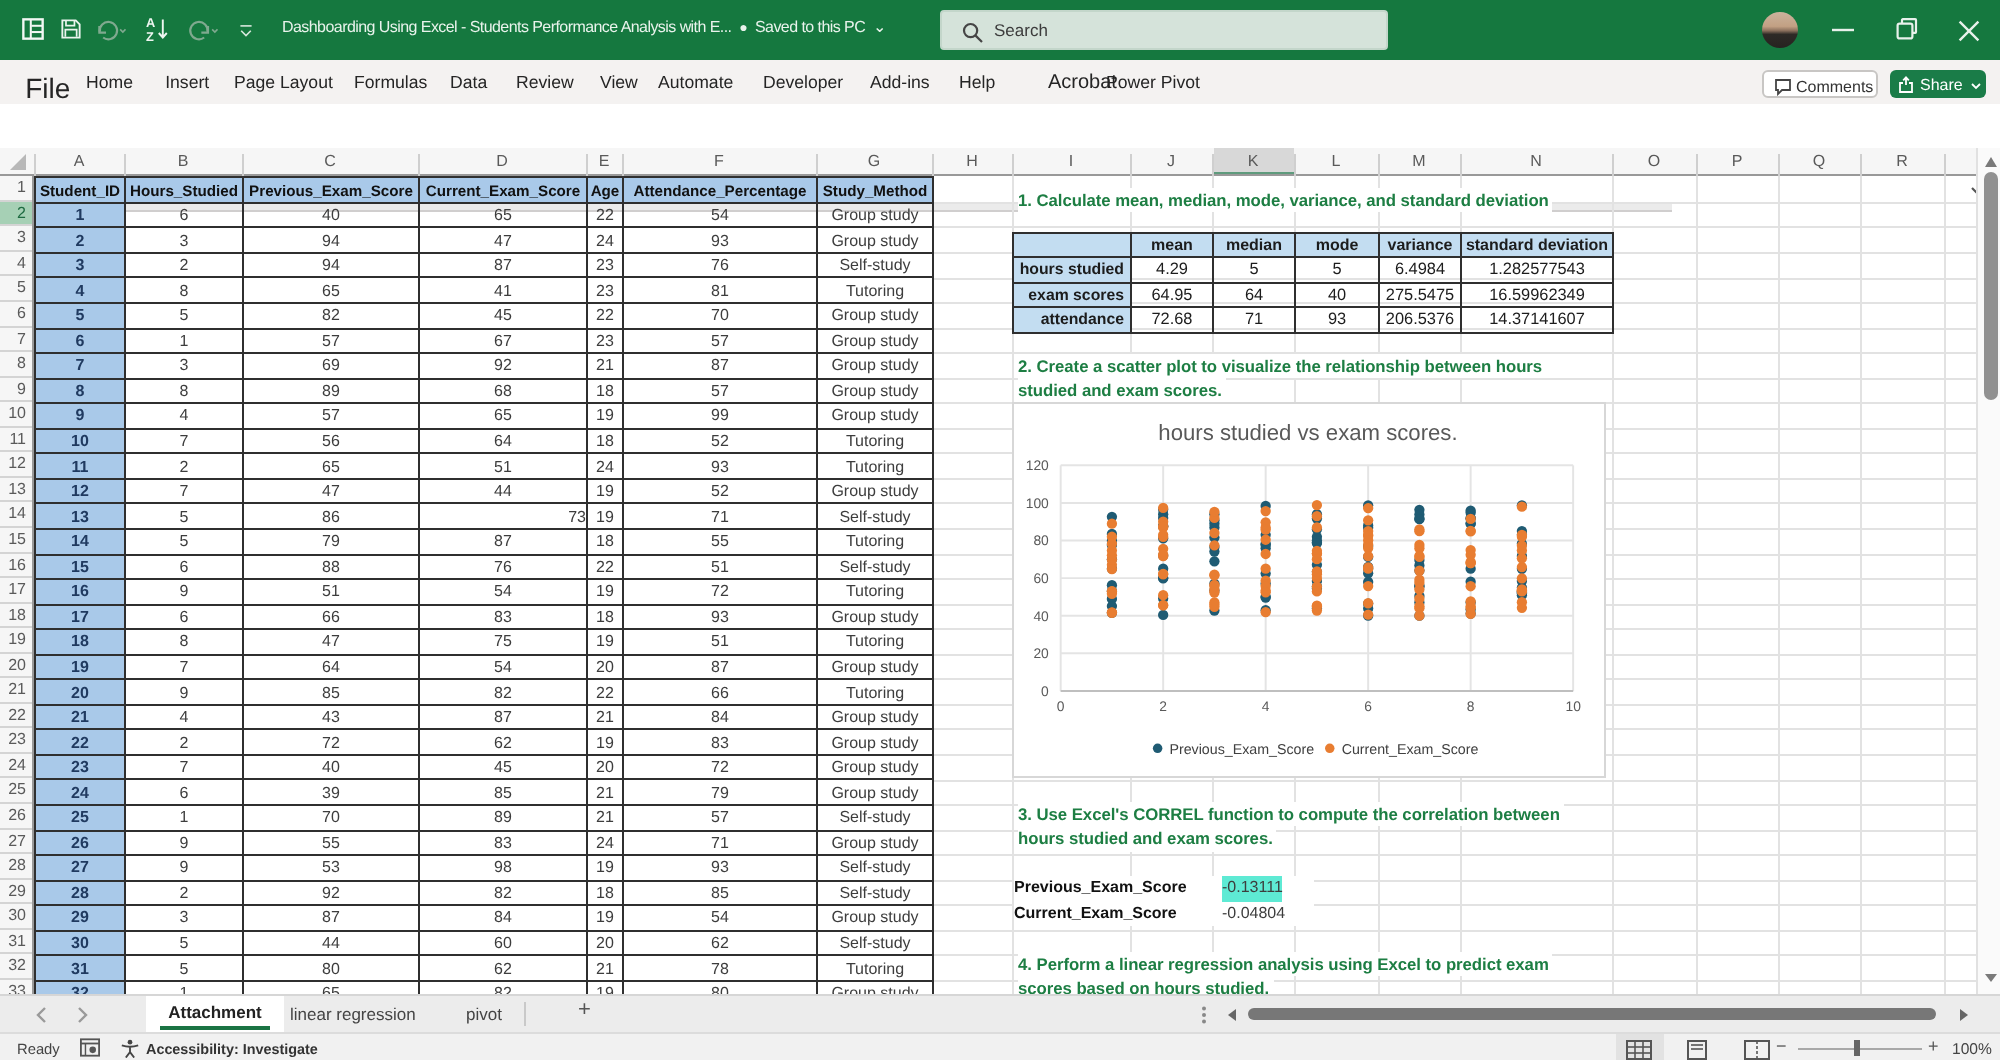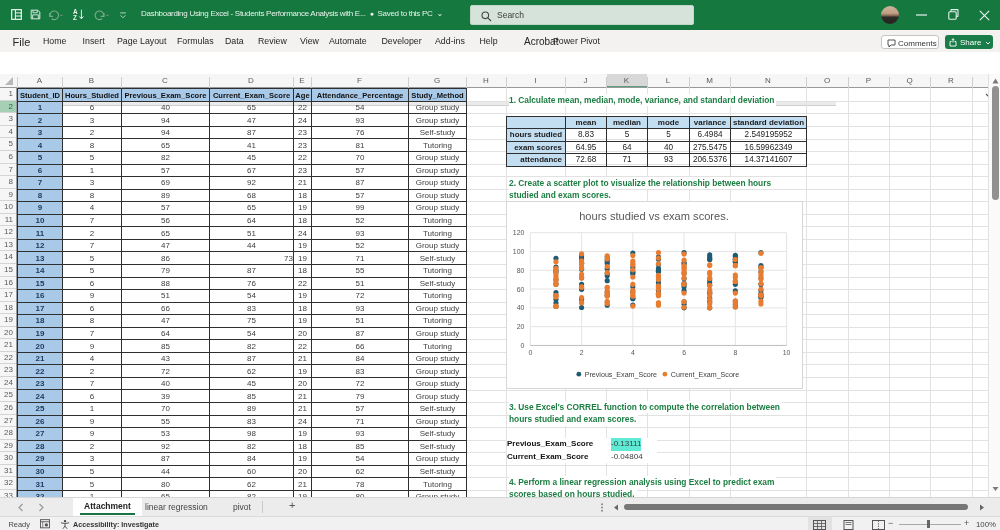--- a/index.html
+++ b/index.html
@@ -65,21 +65,21 @@
   <svg class="abs" style="left:948px;top:9px;" width="11" height="11" viewBox="0 0 11 11">
         <rect x="0.8" y="2.8" width="7.4" height="7.4" fill="none" stroke="#e8f1eb" stroke-width="1.1" rx="1"></rect>
         <path d="M3 2.6 V1 a0.4 0.4 0 0 1 0.4 -0.4 H9.6 a0.4 0.4 0 0 1 0.4 0.4 V7 a0.4 0.4 0 0 1 -0.4 0.4 H8.4" fill="none" stroke="#e8f1eb" stroke-width="1.1"></path>
       </svg>
   <svg class="abs" style="left:979px;top:9.5px;" width="11" height="11" viewBox="0 0 11 11">
         <path d="M0.8 0.8 L10.2 10.2 M10.2 0.8 L0.8 10.2" stroke="#e8f1eb" stroke-width="1.2"></path>
       </svg>
 </div>
 
 <div class="abs" style="left:0;top:30px;width:1000px;height:22px;background:#f4f2f1;">
-<div class="abs" style="left:12.6px;top:6px;font-size:11px;color:#252525;white-space:nowrap;">File</div>
+<div class="abs" style="left:12.6px;top:6px;font-size:14px;color:#252525;white-space:nowrap;">File</div>
 <div class="abs" style="left:43px;top:6px;font-size:8.8px;color:#252525;white-space:nowrap;">Home</div>
 <div class="abs" style="left:82.6px;top:6px;font-size:8.8px;color:#252525;white-space:nowrap;">Insert</div>
 <div class="abs" style="left:117px;top:6px;font-size:8.8px;color:#252525;white-space:nowrap;">Page Layout</div>
 <div class="abs" style="left:177px;top:6px;font-size:8.8px;color:#252525;white-space:nowrap;">Formulas</div>
 <div class="abs" style="left:225px;top:6px;font-size:8.8px;color:#252525;white-space:nowrap;">Data</div>
 <div class="abs" style="left:258px;top:6px;font-size:8.8px;color:#252525;white-space:nowrap;">Review</div>
 <div class="abs" style="left:300px;top:6px;font-size:8.8px;color:#252525;white-space:nowrap;">View</div>
 <div class="abs" style="left:329px;top:6px;font-size:8.8px;color:#252525;white-space:nowrap;">Automate</div>
 <div class="abs" style="left:381.5px;top:6px;font-size:8.8px;color:#252525;white-space:nowrap;">Developer</div>
 <div class="abs" style="left:435px;top:6px;font-size:8.8px;color:#252525;white-space:nowrap;">Add-ins</div>
@@ -592,25 +592,25 @@
         <tr style="height:12.5px;">
 <td style="border:1px solid #2f2f2f;padding:0;white-space:nowrap;overflow:hidden;background:#c3ddf1;"></td>
 <td style="border:1px solid #2f2f2f;padding:0;white-space:nowrap;overflow:hidden;background:#c3ddf1;font-weight:bold;text-align:center;font-size:8px;">mean</td>
 <td style="border:1px solid #2f2f2f;padding:0;white-space:nowrap;overflow:hidden;background:#c3ddf1;font-weight:bold;text-align:center;font-size:8px;">median</td>
 <td style="border:1px solid #2f2f2f;padding:0;white-space:nowrap;overflow:hidden;background:#c3ddf1;font-weight:bold;text-align:center;font-size:8px;">mode</td>
 <td style="border:1px solid #2f2f2f;padding:0;white-space:nowrap;overflow:hidden;background:#c3ddf1;font-weight:bold;text-align:center;font-size:8px;">variance</td>
 <td style="border:1px solid #2f2f2f;padding:0;white-space:nowrap;overflow:hidden;background:#c3ddf1;font-weight:bold;text-align:center;font-size:8px;">standard deviation</td>
 </tr>
 <tr style="height:12.5px;">
 <td style="border:1px solid #2f2f2f;padding:0;white-space:nowrap;overflow:hidden;background:#c3ddf1;font-weight:bold;text-align:right;padding-right:3px;font-size:7.9px;">hours studied</td>
-<td style="border:1px solid #2f2f2f;padding:0;white-space:nowrap;overflow:hidden;text-align:center;">8.83</td>
+<td style="border:1px solid #2f2f2f;padding:0;white-space:nowrap;overflow:hidden;text-align:center;">4.29</td>
 <td style="border:1px solid #2f2f2f;padding:0;white-space:nowrap;overflow:hidden;text-align:center;">5</td>
 <td style="border:1px solid #2f2f2f;padding:0;white-space:nowrap;overflow:hidden;text-align:center;">5</td>
 <td style="border:1px solid #2f2f2f;padding:0;white-space:nowrap;overflow:hidden;text-align:center;">6.4984</td>
-<td style="border:1px solid #2f2f2f;padding:0;white-space:nowrap;overflow:hidden;text-align:center;">2.549195952</td>
+<td style="border:1px solid #2f2f2f;padding:0;white-space:nowrap;overflow:hidden;text-align:center;">1.282577543</td>
 </tr>
 <tr style="height:12.5px;">
 <td style="border:1px solid #2f2f2f;padding:0;white-space:nowrap;overflow:hidden;background:#c3ddf1;font-weight:bold;text-align:right;padding-right:3px;font-size:7.9px;">exam scores</td>
 <td style="border:1px solid #2f2f2f;padding:0;white-space:nowrap;overflow:hidden;text-align:center;">64.95</td>
 <td style="border:1px solid #2f2f2f;padding:0;white-space:nowrap;overflow:hidden;text-align:center;">64</td>
 <td style="border:1px solid #2f2f2f;padding:0;white-space:nowrap;overflow:hidden;text-align:center;">40</td>
 <td style="border:1px solid #2f2f2f;padding:0;white-space:nowrap;overflow:hidden;text-align:center;">275.5475</td>
 <td style="border:1px solid #2f2f2f;padding:0;white-space:nowrap;overflow:hidden;text-align:center;">16.59962349</td>
 </tr>
 <tr style="height:12.5px;">

